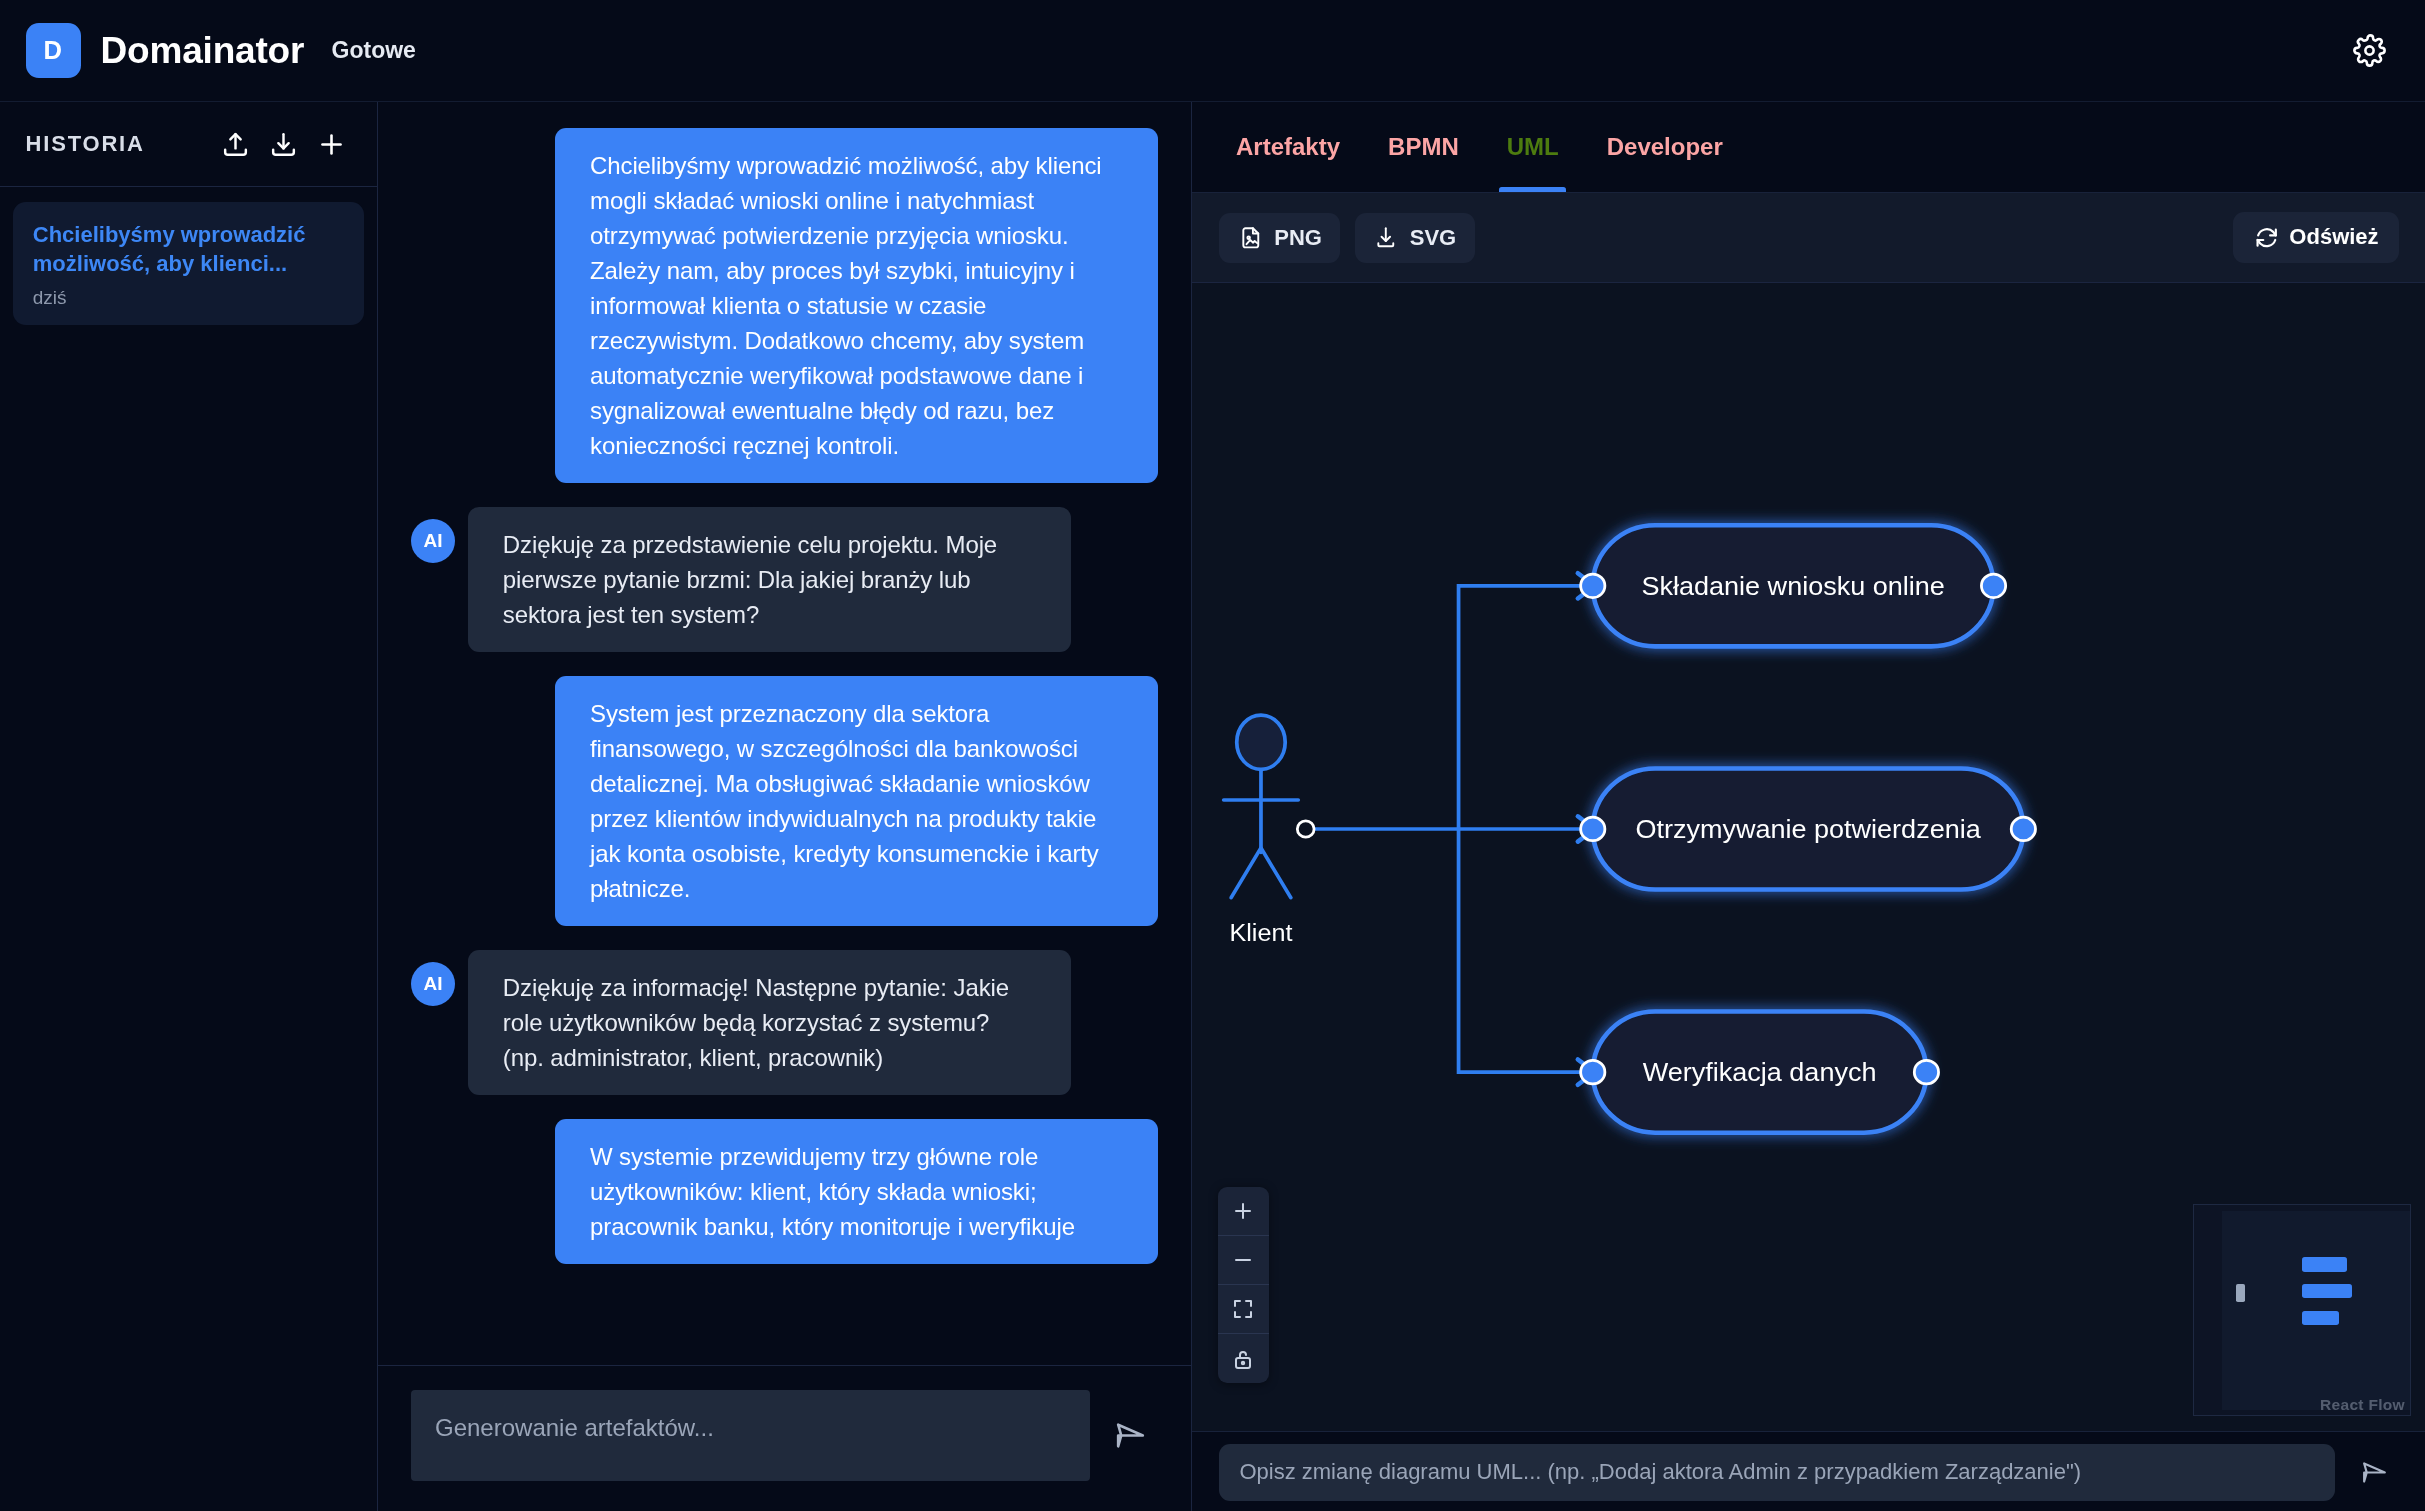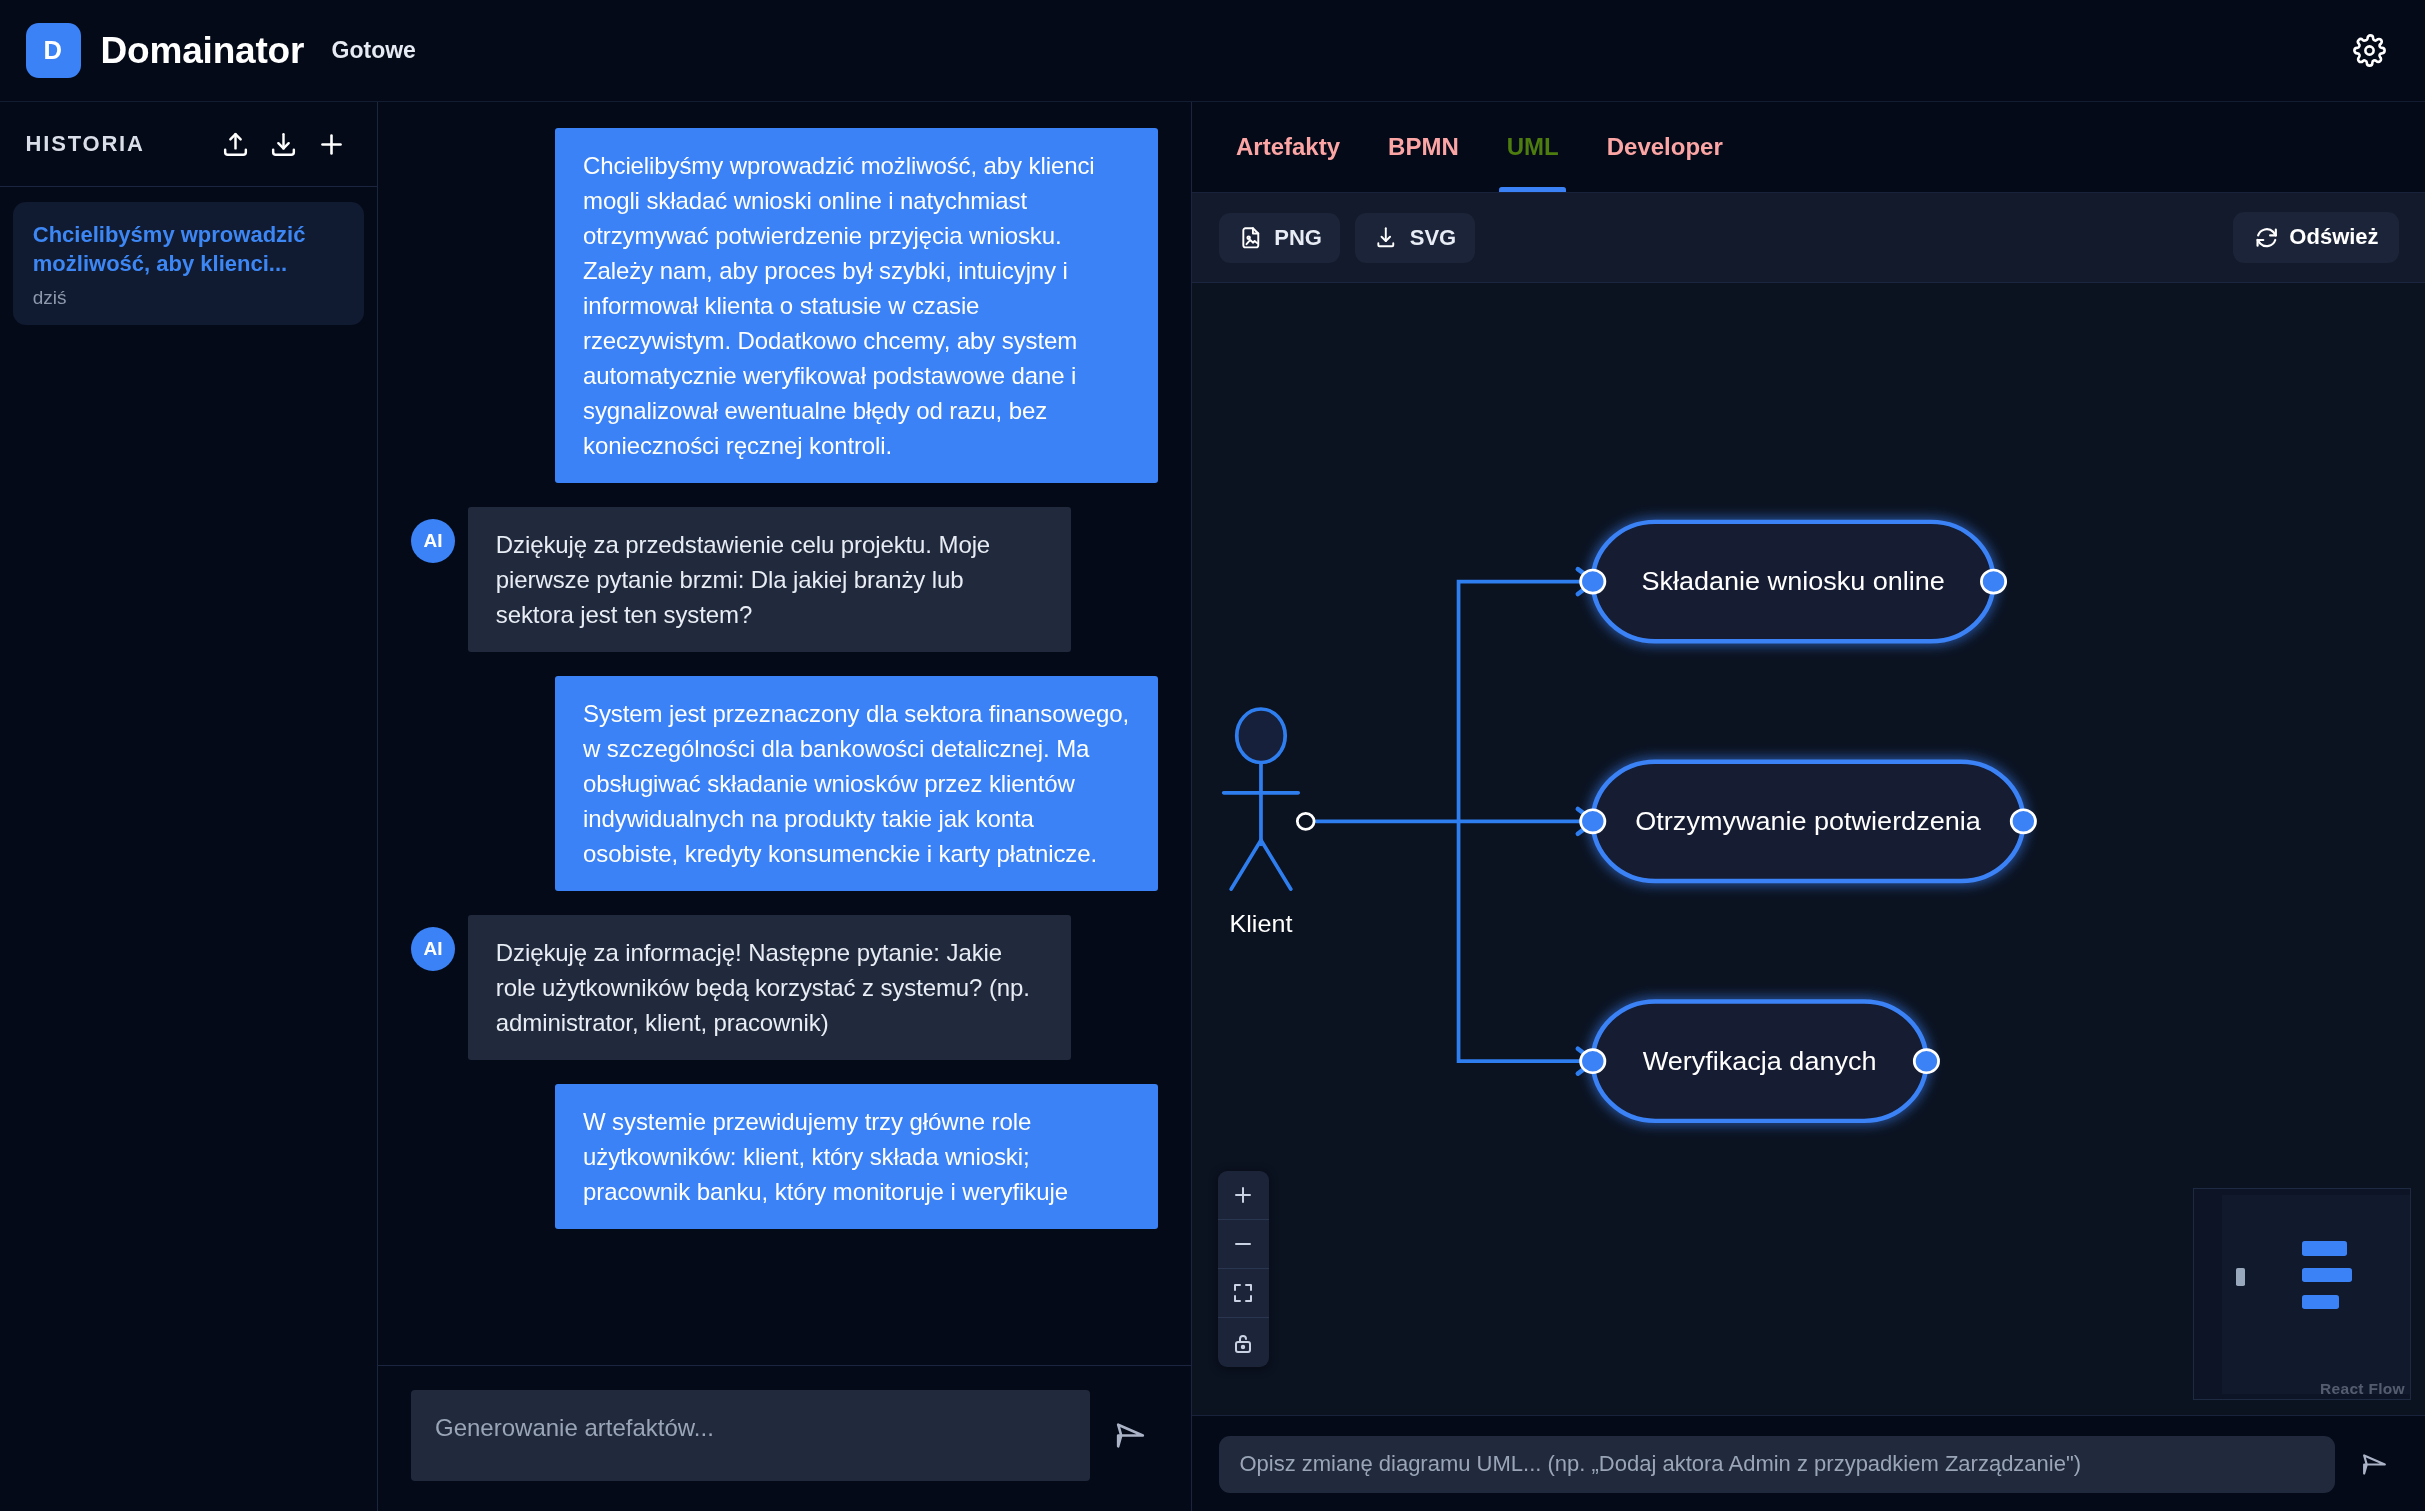--- a/index.html
+++ b/index.html
@@ -90,21 +90,21 @@
   .msg-row { display: flex; align-items: flex-start; }
   .msg-row.user { justify-content: flex-end; }
   .msg-row.ai { justify-content: flex-start; gap: 12.8px; }
   .avatar {
     width: 44px; height: 44px; flex: 0 0 44px; border-radius: 50%;
     background: #3b82f6; color: #fff; font-size: 19px; font-weight: 700;
     display: flex; align-items: center; justify-content: center;
     margin-top: 12px;
   }
   .bubble {
-    border-radius: 3px; padding: 20px 28px;
+    border-radius: 11px; padding: 20px 35px;
     font-size: 24px; line-height: 1.46; letter-spacing: -0.1px;
   }
   .bubble.user { background: #3b82f6; color: #ffffff; max-width: 603px; }
   .bubble.ai { background: #202a3c; color: #e8ecf4; max-width: 603px; }
 
   .chat-input-wrap {
     flex: 0 0 auto;
     border-top: 0.9px solid #1b2540;
     padding: 24px 33px 31px 33px;
     display: flex; align-items: center; gap: 12.8px;
@@ -196,21 +196,21 @@
   .mm-node { position: absolute; background: #3b82f6; border-radius: 2.7px; }
   .mm-actor { position: absolute; background: #9aa8bd; border-radius: 1.8px; }
   .mm-watermark {
     position: absolute; right: 0; bottom: 0;
     color: #8b95a6; font-size: 15.5px; font-weight: 700; opacity: .55;
     padding: 1.8px 5.5px; letter-spacing: 0.3px;
   }
 
   
   .uml-input-wrap {
-    flex: 0 0 auto; height: 97px;
+    flex: 0 0 auto; height: 81px;
     display: flex; align-items: center; gap: 14.6px;
     padding: 0 27.4px;
     background: #050a18; border-top: 0.9px solid #18223a;
   }
   .uml-input {
     flex: 1 1 auto; height: 57px;
     background: #202a3c; border: none; border-radius: 11px;
     padding: 0 20px; color: #9aa5b8; font-size: 22px; font-family: inherit;
     outline: none;
   }

